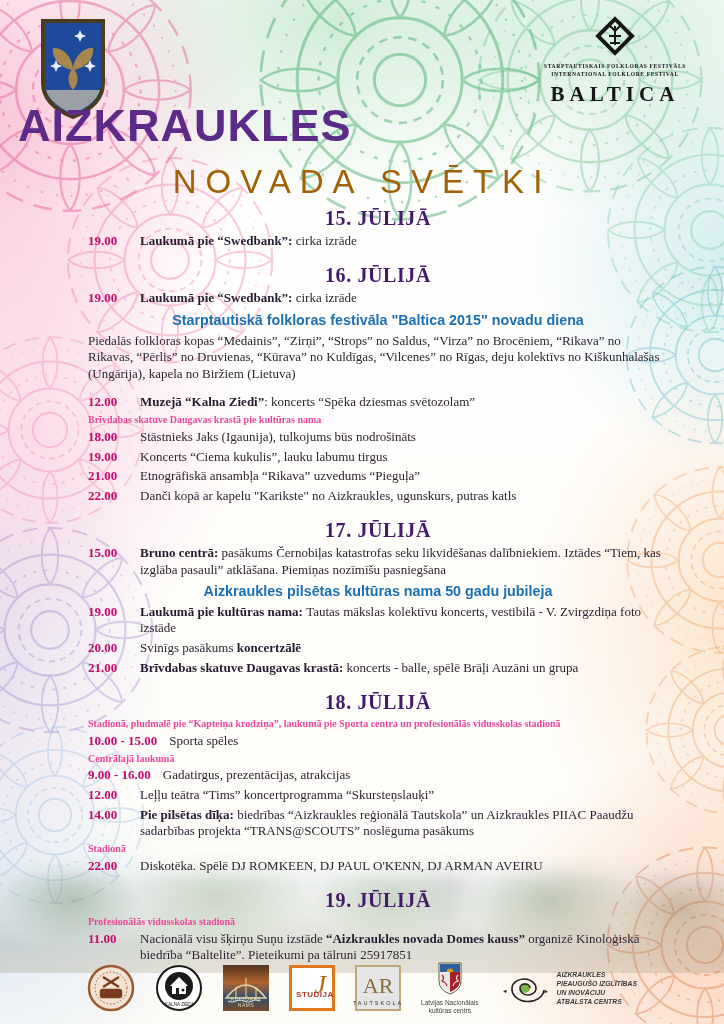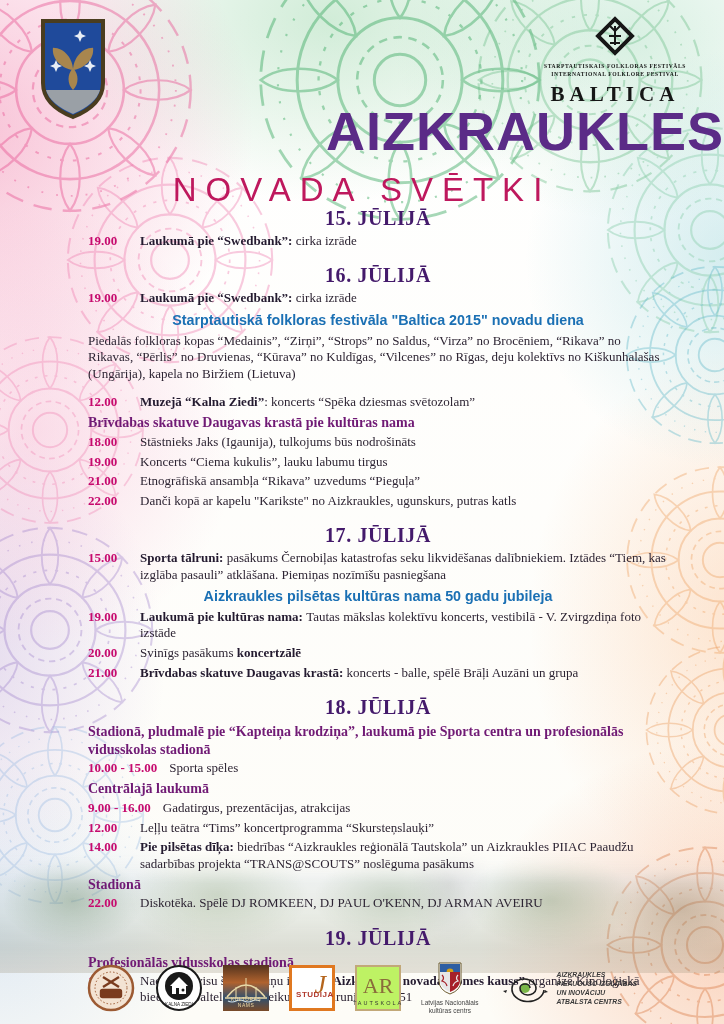--- a/index.html
+++ b/index.html
@@ -42,65 +42,65 @@
             mask-image:linear-gradient(180deg,transparent 0,#000 28%);
   }
   
   .header{position:absolute;top:0;left:0;right:0;height:208px;z-index:3;}
   .coat{position:absolute;left:40px;top:18px;width:66px;height:102px;}
   .baltica{position:absolute;right:26px;top:14px;width:166px;text-align:center;color:#161616;}
   .baltica .emblem{display:block;margin:0 auto 4px;}
   .baltica .small-line{font-family:"Liberation Serif",serif;font-size:5.6px;font-weight:bold;letter-spacing:.6px;line-height:1.5;}
   .baltica .name{font-family:"Liberation Serif",serif;font-size:21px;font-weight:bold;letter-spacing:5px;margin-top:3px;}
   .title1{
-    position:absolute;top:100px;left:0;right:0;text-align:right;margin:0;
-    font-family:"Liberation Sans",sans-serif;font-weight:700;font-size:54px;
-    color:#5b2b87;letter-spacing:1px;
+    position:absolute;top:100px;left:0;right:0;text-align:left;margin:0;
+    font-family:"Liberation Sans",sans-serif;font-weight:700;font-size:45px;
+    color:#5b2b87;letter-spacing:1px;padding-left:18px;
   }
   .title2{
-    position:absolute;top:163px;left:0;right:0;text-align:center;margin:8px;
+    position:absolute;top:163px;left:0;right:0;text-align:center;margin:0;
     font-family:"Liberation Sans",sans-serif;font-weight:400;font-size:33px;
-    color:#be185d;letter-spacing:9px;
+    color:#a16207;letter-spacing:9px;
   }
   
   .schedule{
     position:absolute;top:206px;left:0;right:0;z-index:3;
     padding:0 56px 0 88px;
     font-size:13px;line-height:1.2;color:#2d2433;
   }
   .day-heading{
     text-align:center;font-family:"Liberation Serif",serif;
     font-size:20px;font-weight:800;color:#441a6b;letter-spacing:.6px;
     margin:14px 0 3px;
   }
   .day:first-child .day-heading{margin-top:0;}
   .blue-heading{
     text-align:center;font-family:"Liberation Sans",sans-serif;
     font-size:14.3px;font-weight:700;color:#1b70b4;margin:5px 0 4px;
   }
-  .strong-heading{font-weight:bold;font-size:14px;color:#701a75;margin:4px 0 2px;line-height:1.25;}
+  .strong-heading{font-weight:bold;font-size:10px;color:#ec4899;margin:4px 0 2px;line-height:1.25;}
   .para{margin:2px 0 12px;line-height:1.27;}
   .row{display:flex;gap:12px;margin:0 0 3.5px;}
   .time{font-weight:bold;color:#c60a6e;white-space:nowrap;min-width:40px;}
   .etext{flex:1;line-height:1.25;}
   .etext b{color:#241b30;}
   
   .logos{
     position:absolute;left:0;right:0;bottom:6px;height:60px;z-index:4;
     display:flex;align-items:center;justify-content:center;gap:20px;
   }
   .logo{flex:0 0 auto;display:flex;flex-direction:column;align-items:center;}
   .logo-caption{font-family:"Liberation Sans",sans-serif;font-size:6.5px;color:#444;text-align:center;margin-top:2px;white-space:pre-line;line-height:1.3;}
   .apiac{flex-direction:row;align-items:center;gap:6px;}
   .apiac-text{font-family:"Liberation Sans",sans-serif;font-size:6.8px;font-weight:bold;font-style:italic;color:#3a3a3a;white-space:pre-line;line-height:1.35;}
   .sq{width:46px;height:46px;box-sizing:border-box;display:flex;flex-direction:column;align-items:center;justify-content:center;}
   .studija-box{border:3px solid #e07820;background:#fff;position:relative;}
   .studija-box .script{font-family:"Liberation Serif",serif;font-style:italic;font-size:26px;color:#b5651d;line-height:1;position:absolute;top:4px;right:6px;}
   .studija-box .word{font-family:"Liberation Sans",sans-serif;font-weight:bold;font-size:8px;color:#b03a2e;letter-spacing:.5px;position:absolute;bottom:9px;left:4px;}
-  .tautskola-box{border:2px solid #c2a878;background:#bef264;position:relative;}
+  .tautskola-box{border:2px solid #c2a878;background:#e5e5e5;position:relative;}
   .tautskola-box .ar{font-family:"Liberation Serif",serif;font-size:22px;color:#8a6d3b;line-height:1;margin-top:-4px;}
   .tautskola-box .word{font-family:"Liberation Sans",sans-serif;font-size:5.5px;letter-spacing:2px;color:#333;position:absolute;bottom:3px;}
   .kn-box{
     background:linear-gradient(180deg,#53341e 0%,#b0622e 38%,#31506e 72%,#7a4a28 100%);
     position:relative;overflow:hidden;
   }
   .kn-box .word{font-family:"Liberation Sans",sans-serif;font-size:5px;letter-spacing:.5px;color:#f0d9a0;position:absolute;bottom:3px;width:100%;text-align:center;}
 </style>
 </head>
 <body>
@@ -241,21 +241,21 @@
       </div>
       <div class="row">
         <span class="time">22.00</span>
         <span class="etext"><span>Danči kopā ar kapelu "Karikste" no Aizkraukles, ugunskurs, putras katls</span></span>
       </div>
     </section>
     <section class="day">
       <h3 class="day-heading">17. JŪLIJĀ</h3>
       <div class="row">
         <span class="time">15.00</span>
-        <span class="etext"><b>Sporta tālruni: </b><span>pasākums Černobiļas katastrofas seku likvidēšanas dalībniekiem. Iztādes “Tiem, kas izglāba pasauli” atklāšana. Piemiņas nozīmīšu pasniegšana</span></span>
+        <span class="etext"><b>Bruno centrā: </b><span>pasākums Černobiļas katastrofas seku likvidēšanas dalībniekiem. Iztādes “Tiem, kas izglāba pasauli” atklāšana. Piemiņas nozīmīšu pasniegšana</span></span>
       </div>
       <div class="blue-heading">Aizkraukles pilsētas kultūras nama 50 gadu jubileja</div>
       <div class="row">
         <span class="time">19.00</span>
         <span class="etext"><b>Laukumā pie kultūras nama: </b><span>Tautas mākslas kolektīvu koncerts, vestibilā - V. Zvirgzdiņa foto izstāde</span></span>
       </div>
       <div class="row">
         <span class="time">20.00</span>
         <span class="etext"><span>Svinīgs pasākums </span><b>koncertzālē</b></span>
       </div>

